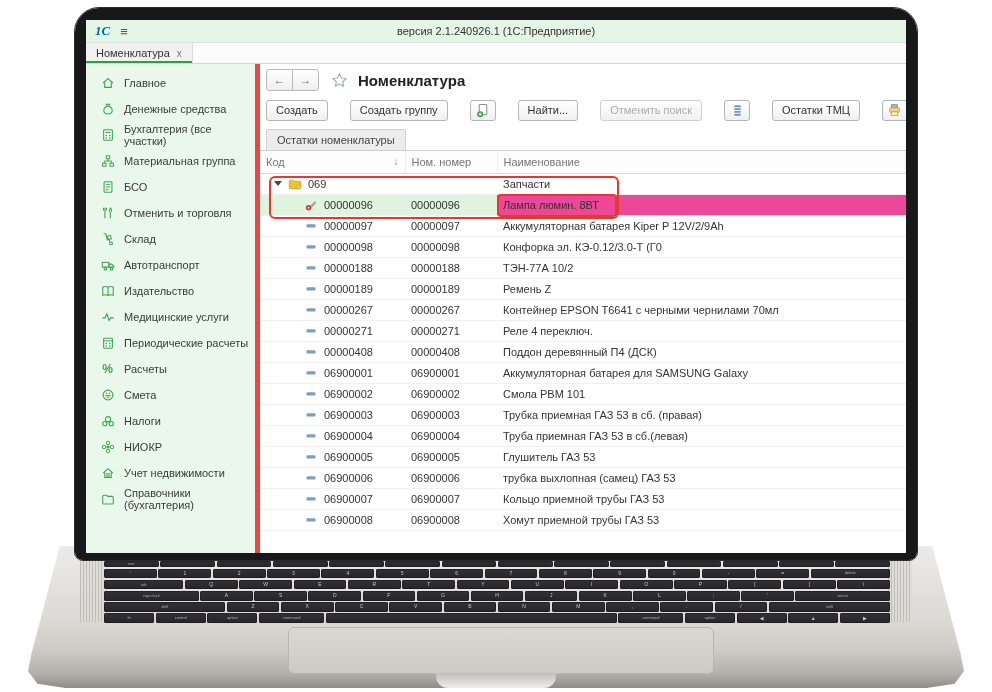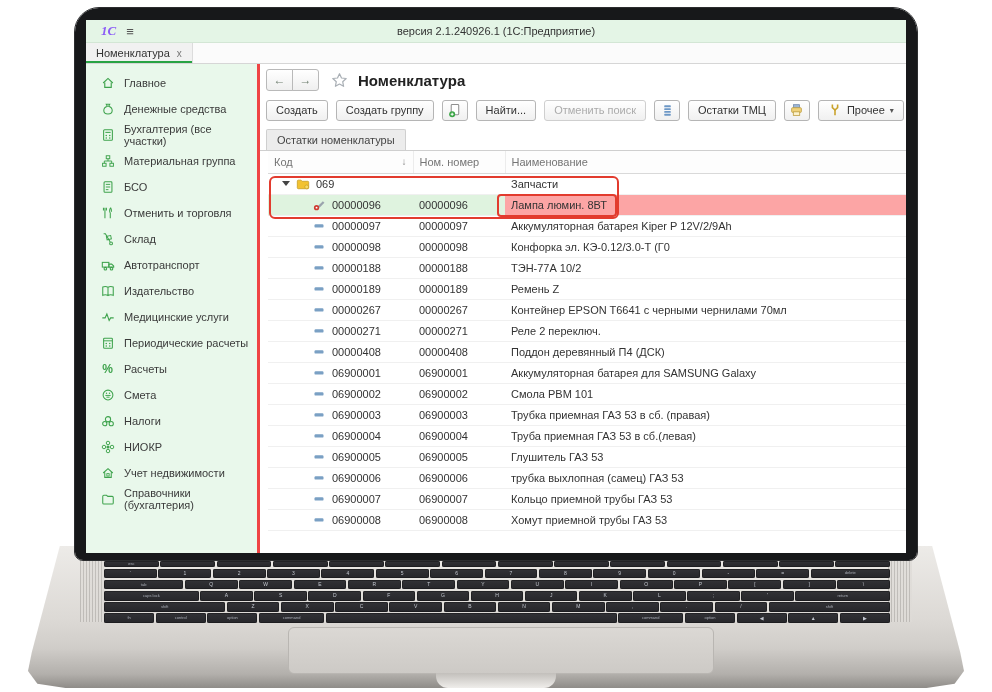--- a/index.html
+++ b/index.html
@@ -26,70 +26,70 @@
     background:linear-gradient(180deg,#c2bfbb,#efedea);}
 
   
   .lid{position:absolute;left:75px;top:8px;width:842px;height:552px;background:#17181a;
     border-radius:24px 24px 8px 8px;outline:1px solid #2c2d2f;}
   .screen{position:absolute;left:86px;top:20px;width:820px;height:533px;background:#ffffff;
     overflow:hidden;font-size:11px;color:#333;}
 
   
   .titlebar{height:22px;background:#e4f5e6;border-bottom:1px solid #d3e6d5;display:flex;align-items:center;position:relative;}
-  .logo-1c{color:#8b5cf6;font-weight:bold;font-style:italic;font-size:13px;margin-left:15px;font-family:"Liberation Serif",serif;}
+  .logo-1c{color:#0369a1;font-weight:bold;font-style:italic;font-size:13px;margin-left:9px;font-family:"Liberation Serif",serif;}
   .burger{color:#555;font-size:13px;margin-left:10px;cursor:pointer;line-height:1;}
   .win-title{position:absolute;left:0;right:0;text-align:center;font-size:11px;color:#333;}
   .tabsbar{height:20px;background:#fbfbfb;border-bottom:1px solid #d6d6d6;display:flex;align-items:stretch;}
   .doc-tab{display:flex;align-items:center;gap:7px;padding:0 10px;background:#f1f1f1;border-right:1px solid #dcdcdc;position:relative;font-size:11px;color:#333;cursor:pointer;}
   .doc-tab::after{content:"";position:absolute;left:0;right:0;bottom:0;height:2px;background:#27a343;}
   .doc-tab .x{color:#777;font-size:10px;}
 
   .bodyrow{display:flex;height:490px;}
   
-  .sidebar{width:174px;flex:0 0 174px;background:#e9f8eb;border-right:3px solid #ef4444;
+  .sidebar{width:174px;flex:0 0 174px;background:#e9f8eb;border-right:5px solid #ef4444;
     padding-top:6px;box-sizing:border-box;overflow:hidden;}
   .side-item{display:flex;align-items:center;gap:9px;padding-left:14px;min-height:26px;color:#3a3a3a;cursor:pointer;}
   .side-item .ic{flex:0 0 15px;width:15px;height:15px;display:flex;align-items:center;justify-content:center;color:#3fa34d;}
   .side-item .lbl{font-size:11px;line-height:12px;padding-right:4px;}
 
   
   .main{flex:1;min-width:0;display:flex;flex-direction:column;background:#fff;position:relative;}
   .navrow{height:32px;display:flex;align-items:center;gap:6px;padding-left:6px;}
   .navbtns{display:flex;}
   .navbtn{width:25px;height:20px;border:1px solid #b9b9b9;background:linear-gradient(#fff,#efefef);
     display:flex;align-items:center;justify-content:center;color:#6f7f70;font-size:12px;cursor:pointer;}
   .navbtn.back{border-radius:3px 0 0 3px;} .navbtn.fwd{border-radius:0 3px 3px 0;margin-left:-1px;}
   .star{margin-left:6px;display:flex;cursor:pointer;}
   .page-title{font-size:15px;font-weight:bold;color:#222;margin-left:4px;white-space:nowrap;}
 
-  .toolbar{height:28px;display:flex;align-items:center;gap:8px;padding-left:6px;overflow:hidden;white-space:nowrap;}
+  .toolbar{height:28px;display:flex;align-items:center;gap:22px;padding-left:6px;overflow:hidden;white-space:nowrap;}
   .tbtn{height:21px;box-sizing:border-box;border:1px solid #b5b5b5;border-radius:3px;
     background:linear-gradient(#ffffff,#f0f0f0);font-size:11px;color:#333;padding:0 9px;
     display:inline-flex;align-items:center;gap:5px;cursor:pointer;flex:0 0 auto;}
   .tbtn.disabled{color:#ababab;border-color:#cfcfcf;cursor:default;}
   .tbtn.iconbtn{width:26px;padding:0;justify-content:center;}
   .tbtn .caret{font-size:8px;color:#555;}
 
   .viewtabs{height:26px;display:flex;align-items:flex-end;padding-left:6px;border-bottom:1px solid #cfcfcf;}
   .vtab{font-size:11px;color:#444;background:#ececec;border:1px solid #cfcfcf;border-bottom:none;
     border-radius:2px 2px 0 0;padding:4px 10px;margin-right:2px;cursor:pointer;}
   .vtab.active{background:#fff;margin-bottom:-1px;padding-bottom:5px;color:#222;}
 
   
   .tablewrap{flex:1;overflow:hidden;}
-  table.grid{border-collapse:collapse;table-layout:fixed;width:100%;margin-left:8px;}
+  table.grid{border-collapse:collapse;table-layout:fixed;width:100%;}
   table.grid col.c-code{width:145px;} table.grid col.c-nom{width:92px;}
   table.grid th{height:22px;box-sizing:border-box;font-weight:normal;color:#757575;text-align:left;
     padding:0 6px;background:#fdfdfd;border-bottom:1px solid #d9d9d9;border-right:1px solid #ececec;cursor:pointer;}
   table.grid th .sort{float:right;color:#8a8a8a;font-size:10px;}
   table.grid td{height:21px;box-sizing:border-box;padding:0 6px;border-bottom:1px solid #f0f0f0;
     white-space:nowrap;overflow:hidden;color:#333;cursor:default;}
   tr.sel td{background:#dff3df;}
-  tr.sel td.namecell{background:#fca5a5;}
+  tr.sel td.namecell{background:#ec4899;}
   td .cellflex{display:flex;align-items:center;gap:6px;height:100%;}
   .expander{width:0;height:0;border-left:4px solid transparent;border-right:4px solid transparent;
     border-top:5px solid #444;flex:0 0 auto;cursor:pointer;}
   .indent2{display:inline-block;width:32px;flex:0 0 32px;}
   .rowic{flex:0 0 14px;width:14px;height:14px;display:flex;align-items:center;justify-content:center;}
 
   
   .anno{position:absolute;border:2px solid #e23b2e;border-radius:6px;pointer-events:none;box-sizing:border-box;z-index:6;}
   .anno.outer{left:183px;top:156px;width:350px;height:43px;}
   .anno.inner{left:411px;top:174px;width:120px;height:23px;border-radius:4px;}
@@ -601,21 +601,21 @@
                       <span class="indent2"></span>
                       <span class="rowic">
                         <svg width="12" height="12" viewBox="0 0 12 12">
                           <rect x="1.5" y="4.2" width="9" height="3.4" rx="1.2" fill="#7aa0c4"></rect>
                         </svg>
                       </span>
                       <span>00000271</span>
                     </span>
                   </td>
                   <td>00000271</td>
-                  <td class="namecell">Реле 2 переключ.</td>
+                  <td class="namecell">Реле 4 переключ.</td>
                 </tr>
                 <tr>
                   <td>
                     <span class="cellflex">
                       <span class="indent2"></span>
                       <span class="rowic">
                         <svg width="12" height="12" viewBox="0 0 12 12">
                           <rect x="1.5" y="4.2" width="9" height="3.4" rx="1.2" fill="#7aa0c4"></rect>
                         </svg>
                       </span>

